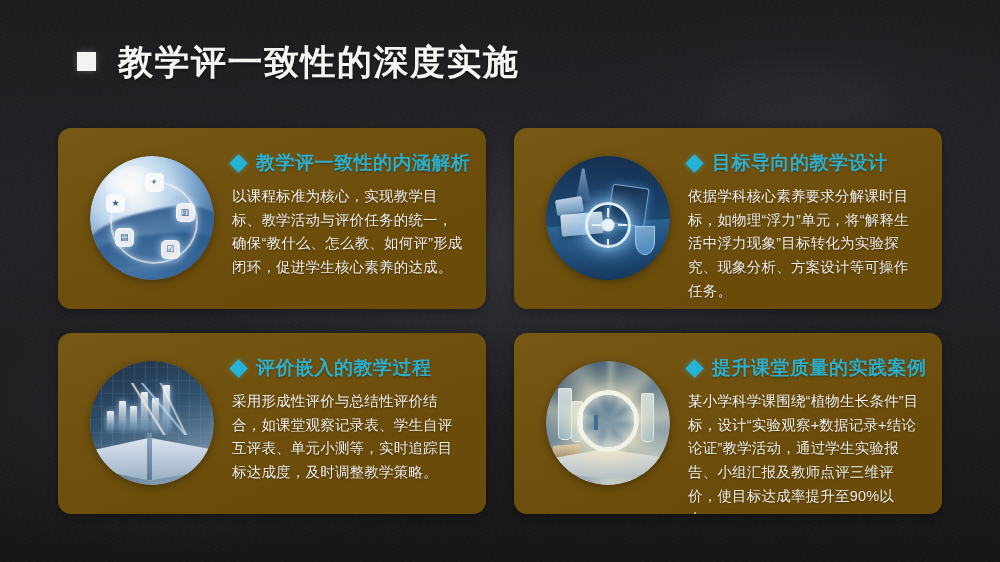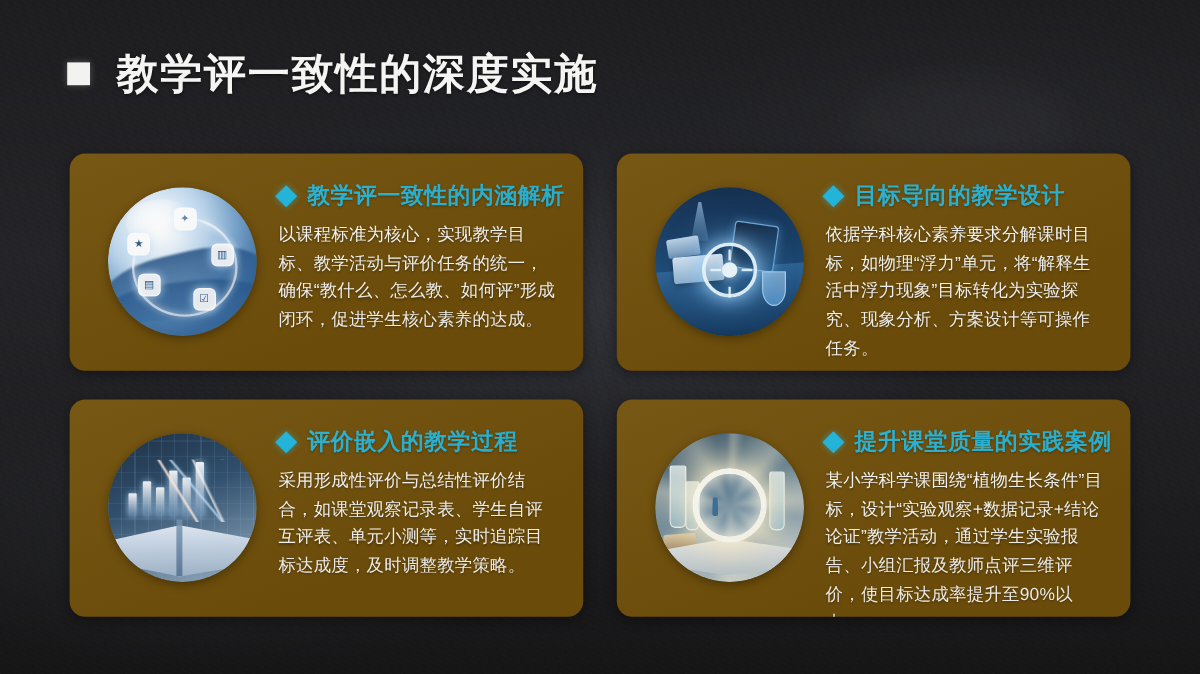--- a/index.html
+++ b/index.html
@@ -22,21 +22,21 @@
   .noise{
     position:absolute;inset:0;pointer-events:none;opacity:.5;
     background-image:
       repeating-linear-gradient(27deg, rgba(255,255,255,0.018) 0px, rgba(255,255,255,0.018) 1px, rgba(0,0,0,0) 1px, rgba(0,0,0,0) 4px),
       repeating-linear-gradient(114deg, rgba(255,255,255,0.012) 0px, rgba(255,255,255,0.012) 1px, rgba(0,0,0,0) 1px, rgba(0,0,0,0) 6px),
       repeating-linear-gradient(75deg, rgba(0,0,0,0.05) 0px, rgba(0,0,0,0.05) 2px, rgba(0,0,0,0) 2px, rgba(0,0,0,0) 9px);
   }
   .smudge{position:absolute;border-radius:50%;pointer-events:none;filter:blur(14px);}
 
   
-  .header{position:absolute;left:56px;top:44px;display:flex;align-items:center;gap:22px;}
+  .header{position:absolute;left:77px;top:44px;display:flex;align-items:center;gap:22px;}
   .bullet-square{
     width:19px;height:19px;background:#f2f2f0;flex:none;
     box-shadow:0 0 6px rgba(255,255,255,.25);
   }
   .title{
     color:#f4f4f2;font-size:35px;font-weight:bold;letter-spacing:1.5px;
     text-shadow:0 1px 3px rgba(0,0,0,.6);white-space:nowrap;line-height:1;
   }
 
   

